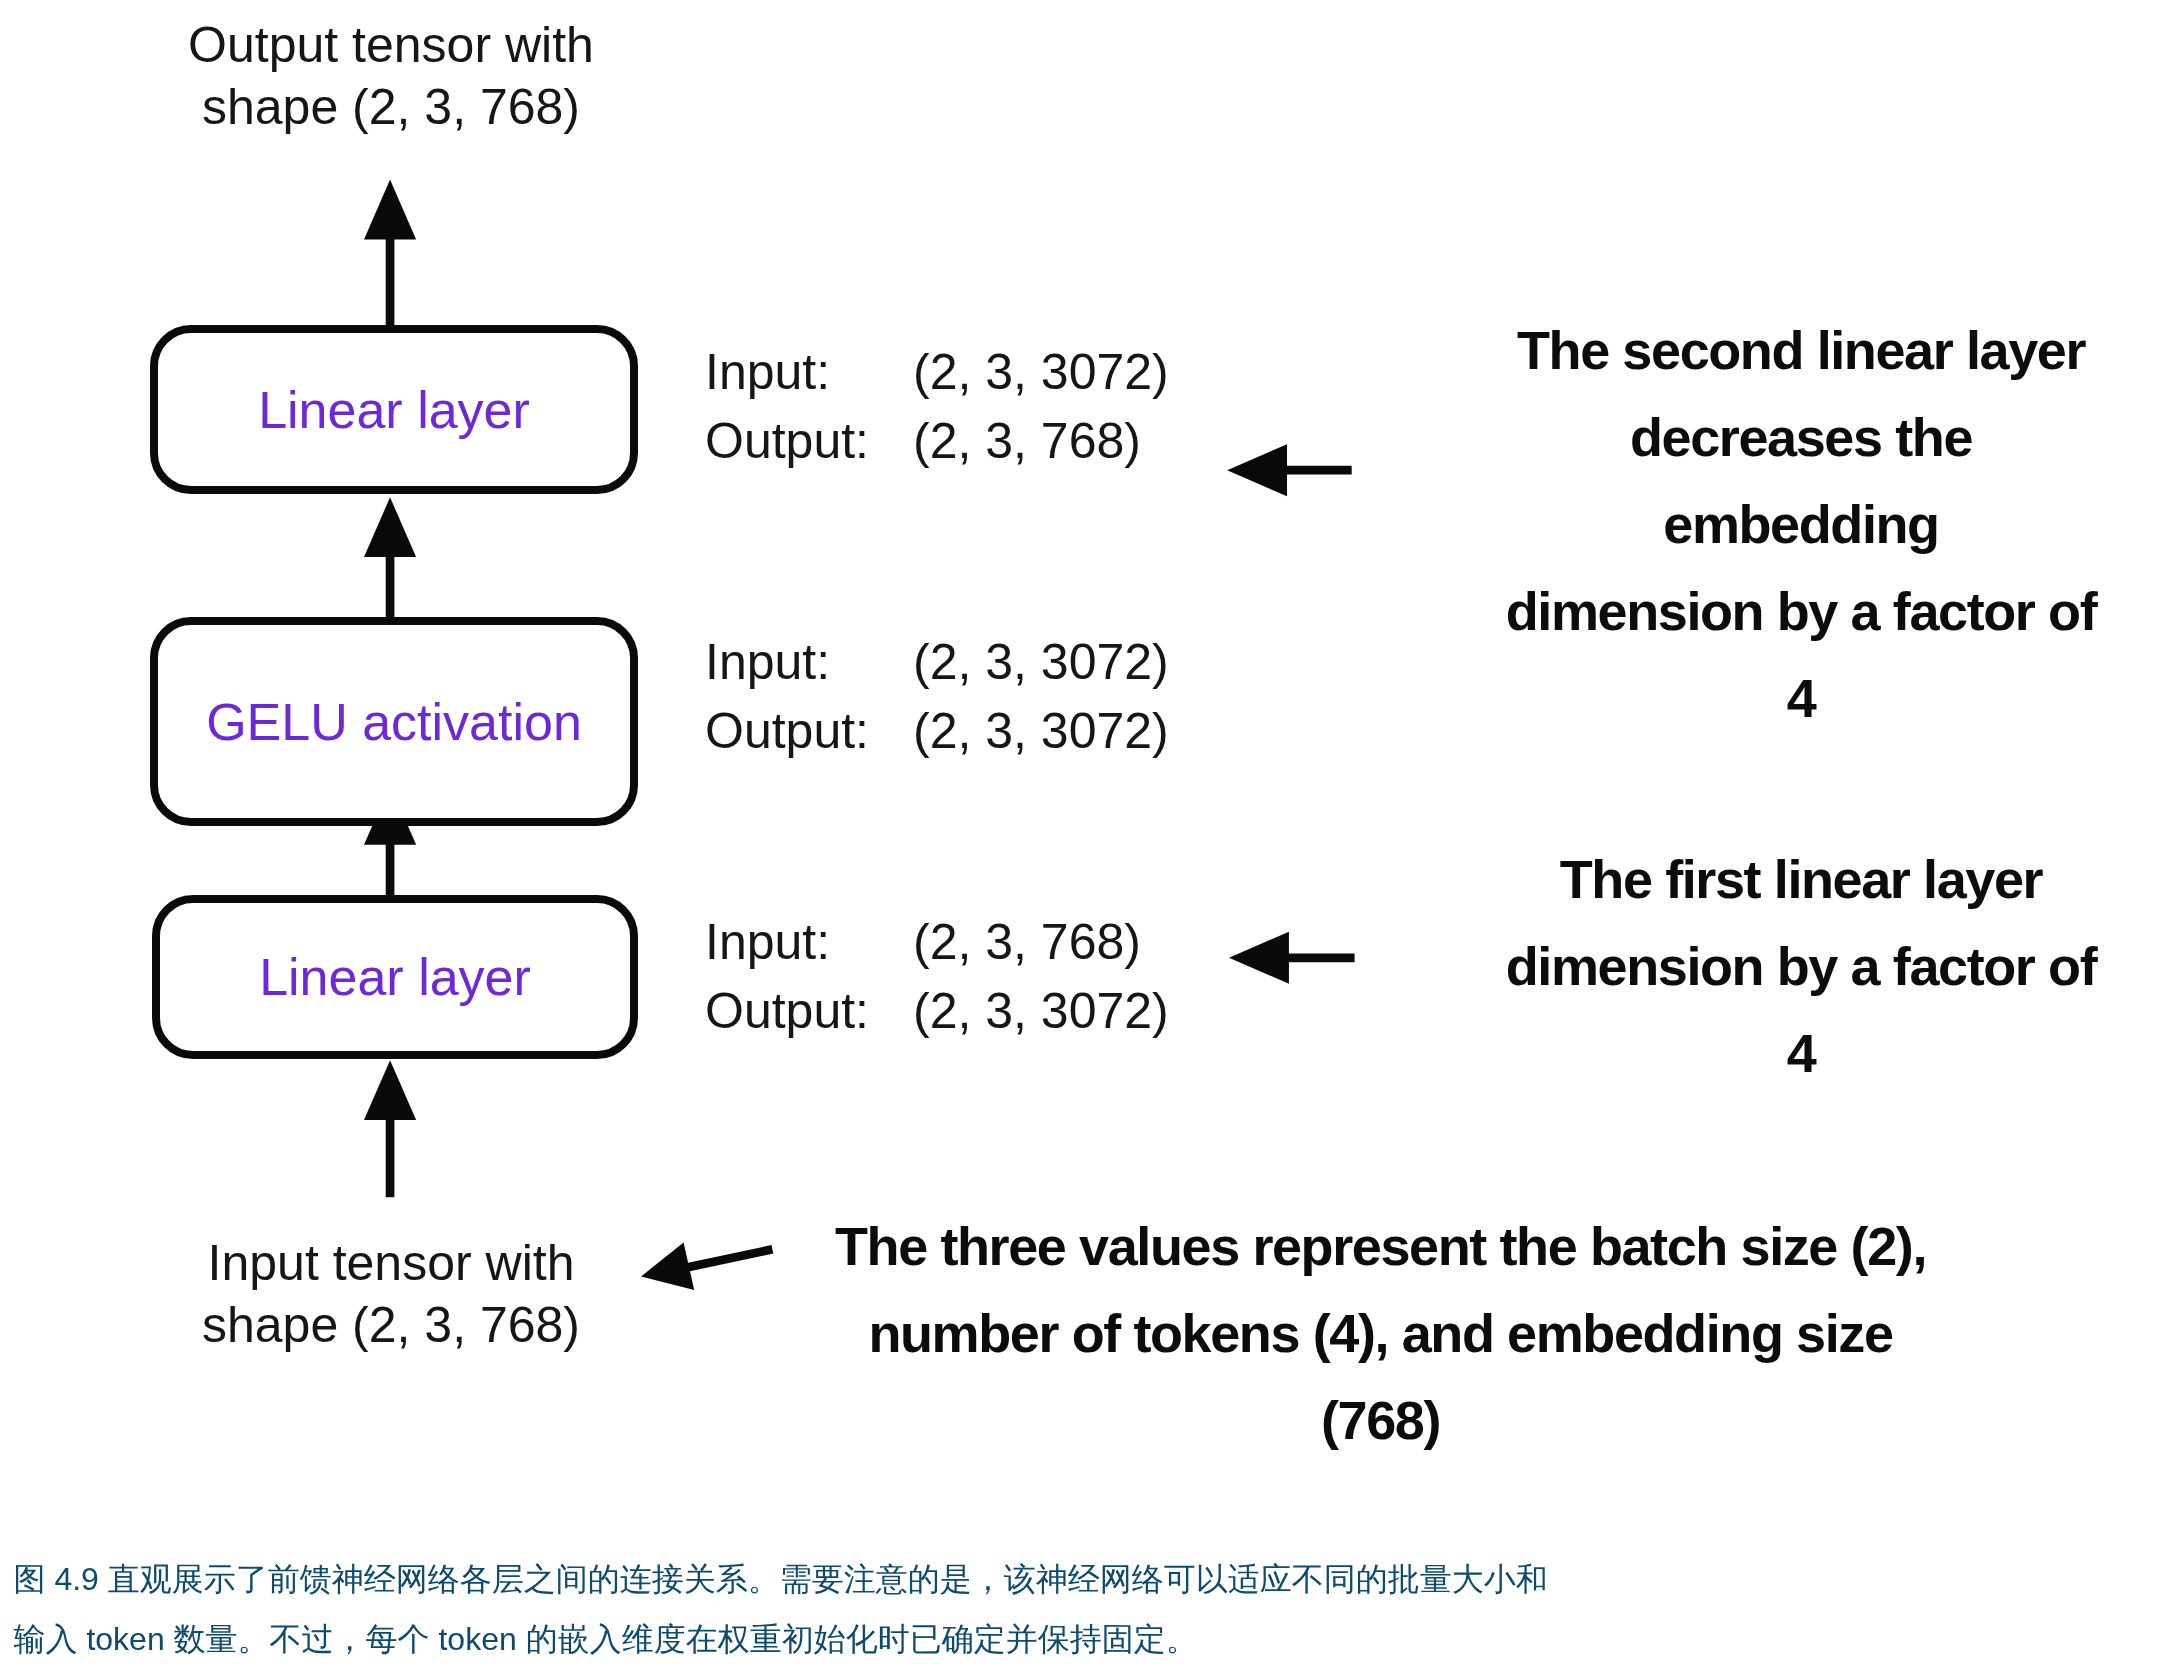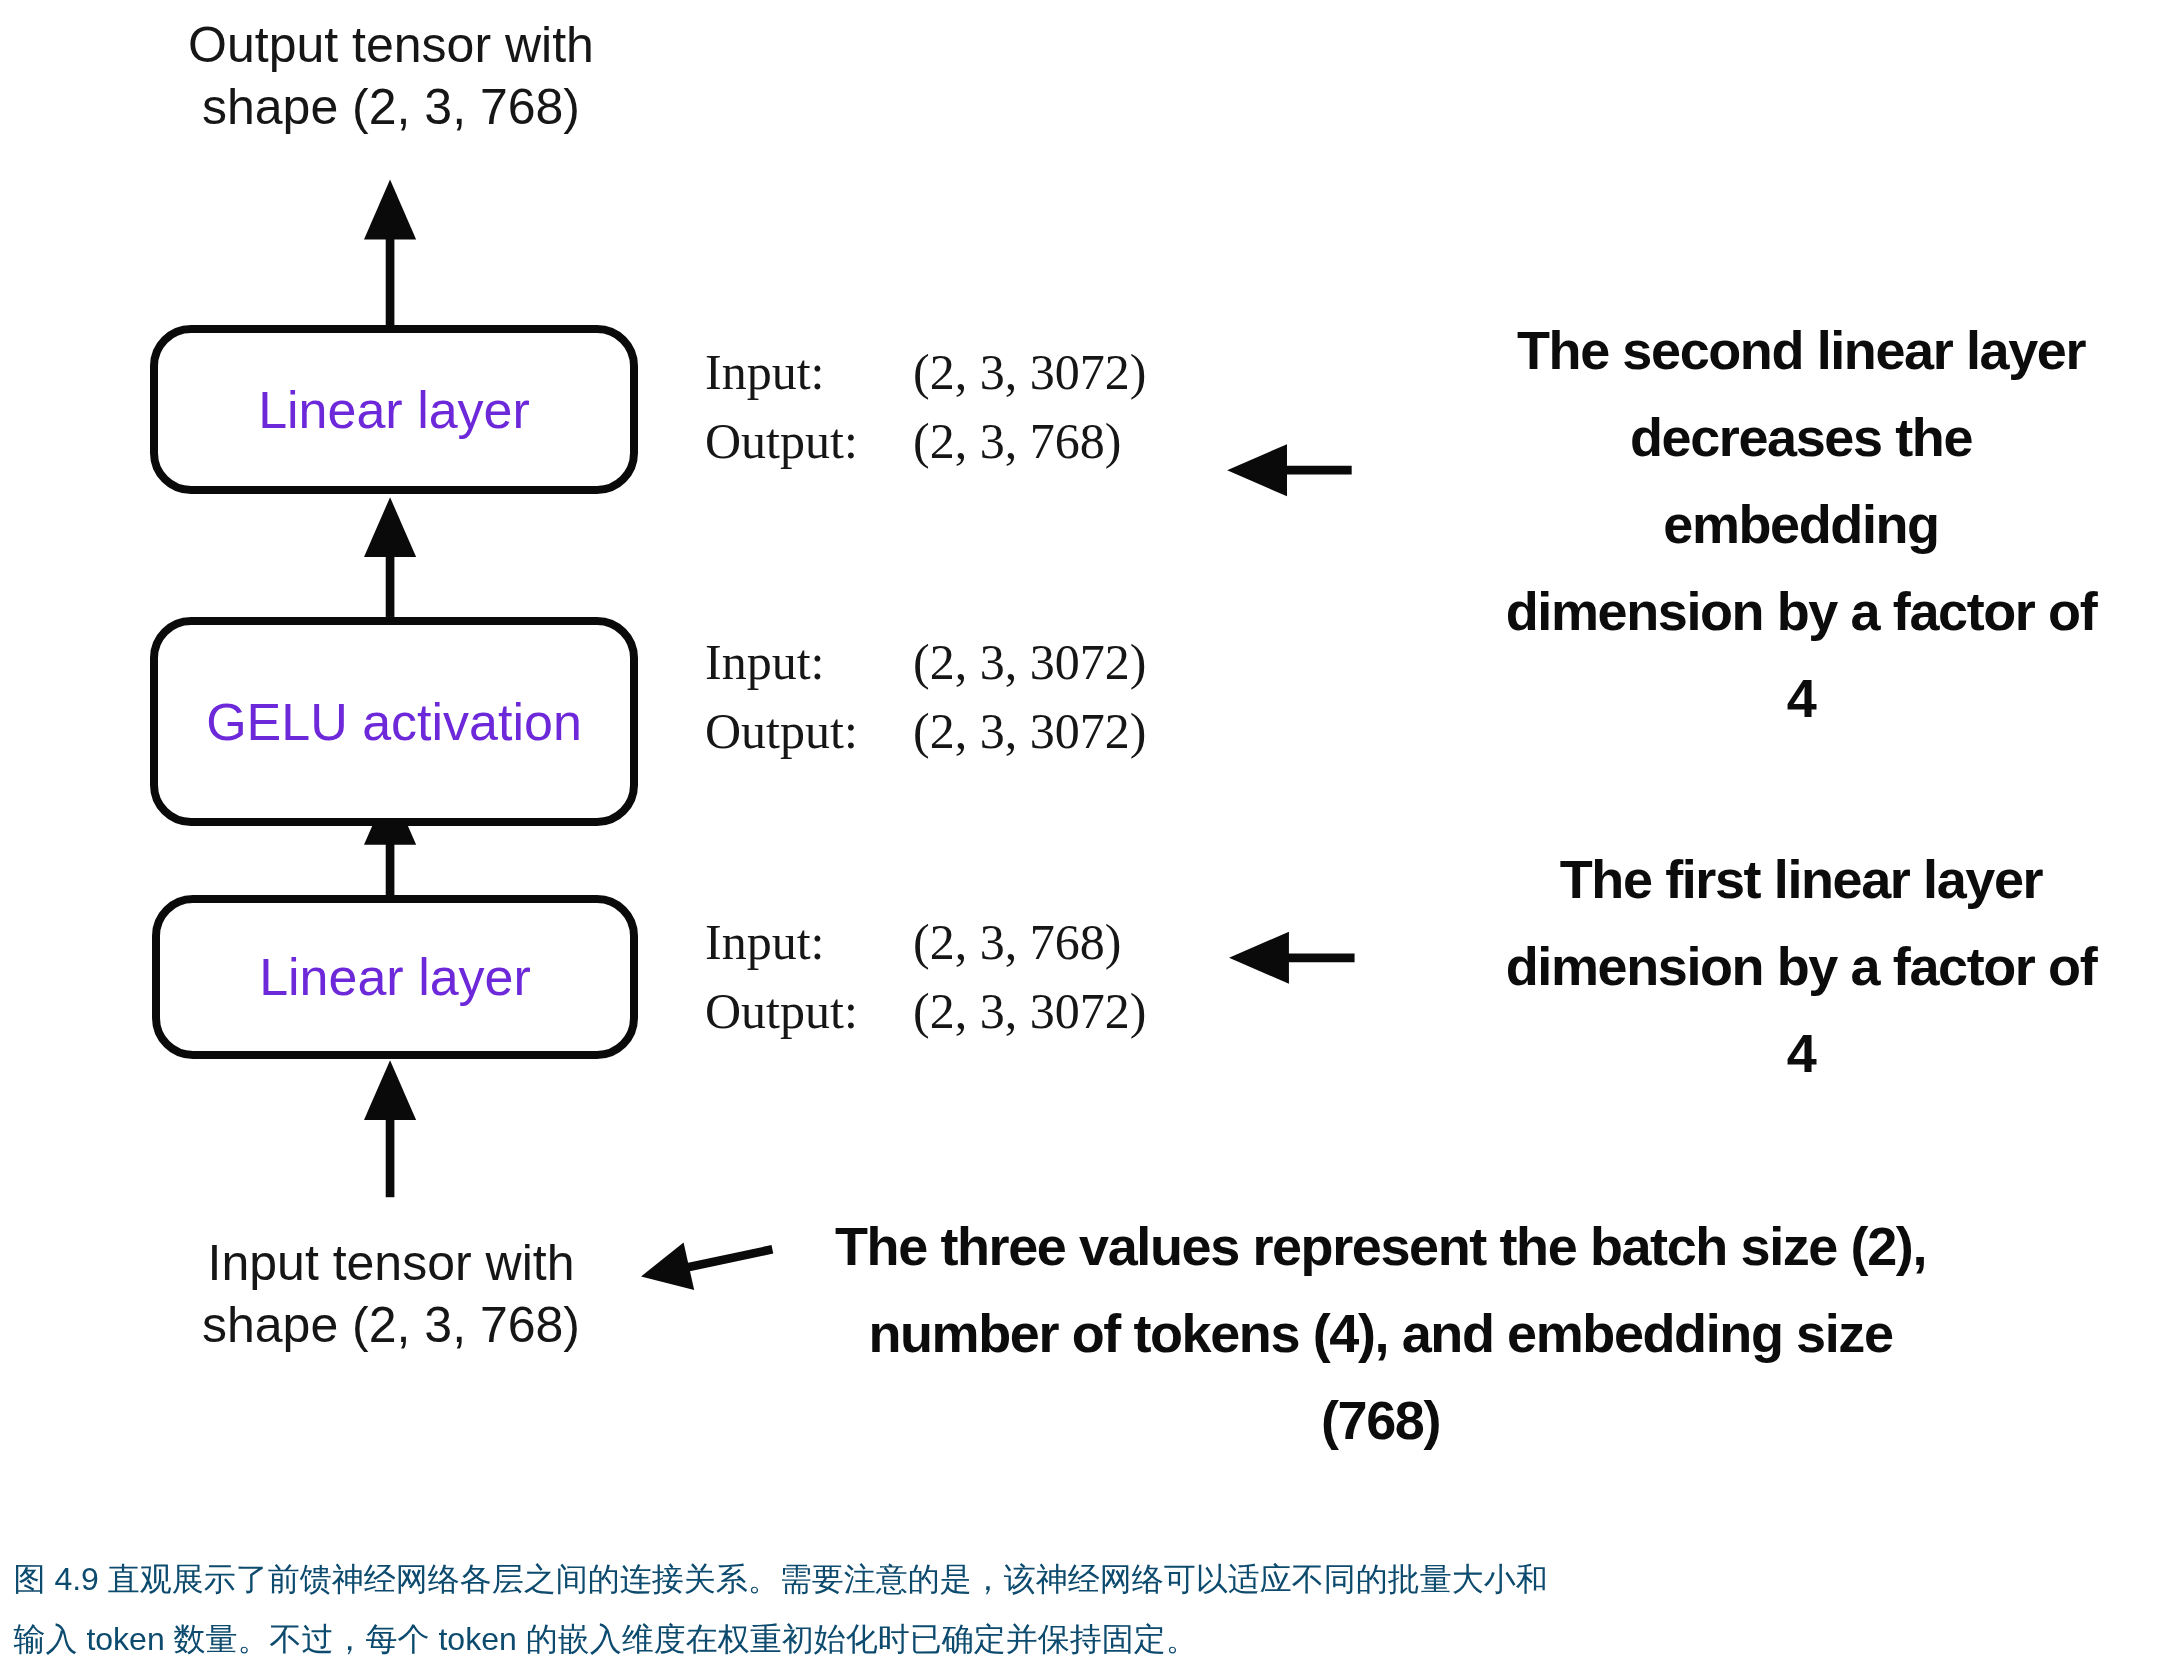--- a/index.html
+++ b/index.html
@@ -42,21 +42,20 @@
   }
 
   
   .io-block {
     position: absolute;
     left: 705px;
     font-size: 50px;
     line-height: 69px;
     color: #161616;
     white-space: nowrap;
-    font-family: Liberation Serif, serif;
   }
   .io-key {
     display: inline-block;
     width: 208px;
   }
 
   
   .annotation {
     position: absolute;
     text-align: center;

